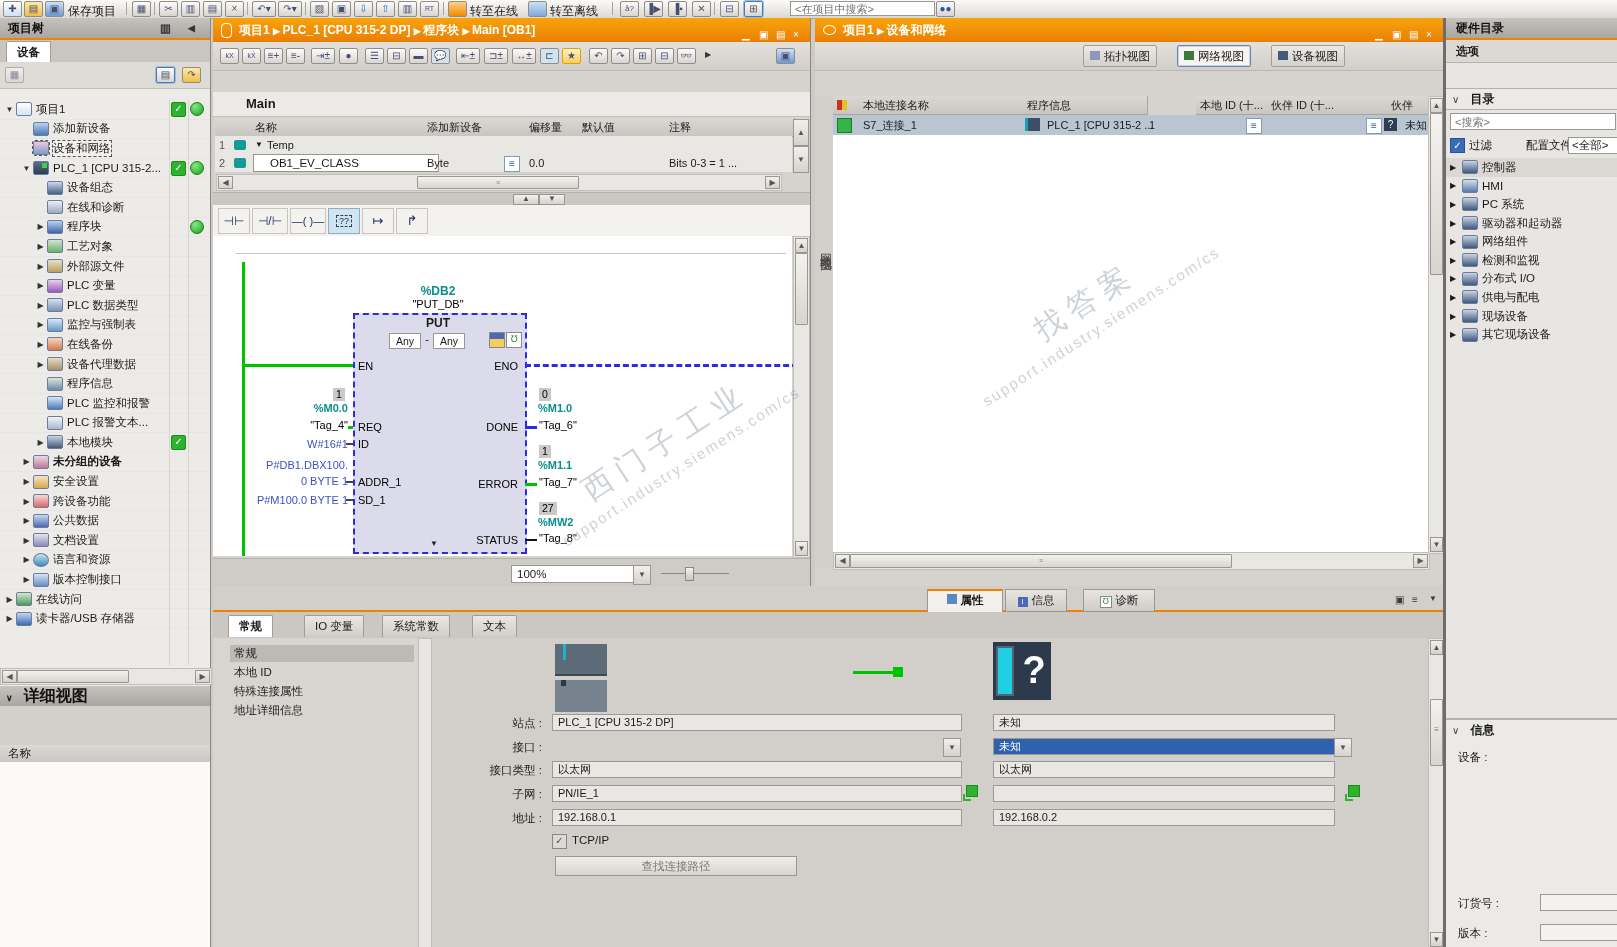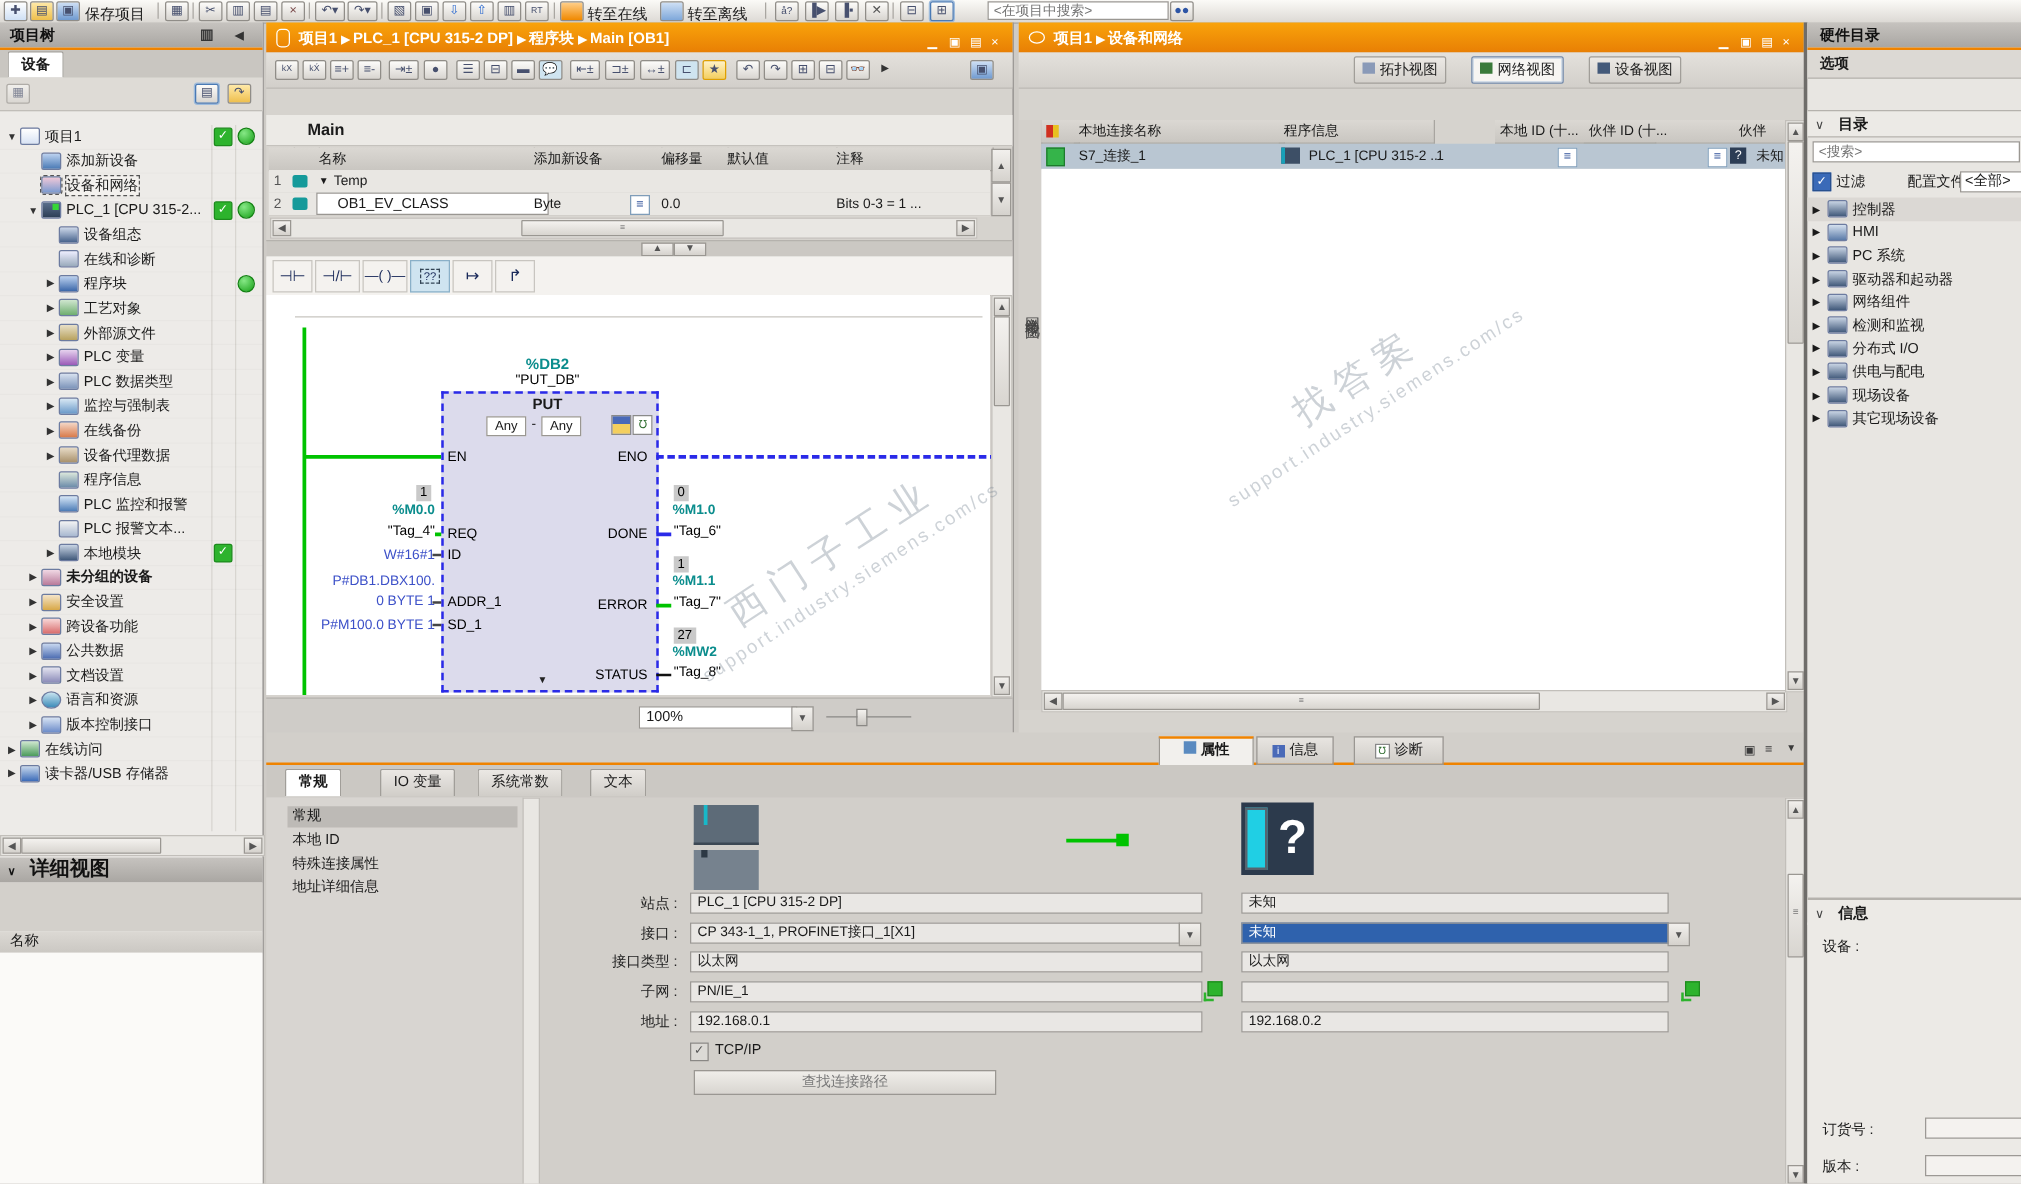--- a/index.html
+++ b/index.html
@@ -546,21 +546,20 @@
   <div class="abs" style="left:993px;top:642px;width:58px;height:58px;background:#2c3a4c;display:flex;">
     <i style="display:block;width:14px;height:46px;background:#20cfe4;border:2px solid #56646f;margin:4px 3px;font-style:normal;"></i>
     <i style="display:block;flex:1;color:#fff;font-size:38px;font-weight:bold;font-style:normal;text-align:center;line-height:56px;">?</i>
   </div>
 
   <div class="flabel" style="left:430px;top:715px;">站点 :</div>
   <div class="fbox" style="left:552px;top:714px;width:398px;">PLC_1 [CPU 315-2 DP]</div>
   <div class="fbox" style="left:993px;top:714px;width:330px;">未知</div>
 
   <div class="flabel" style="left:430px;top:739px;">接口 :</div>
-  <div class="fbox" style="left:552px;top:738px;width:380px;">CP 343-1_1, PROFINET接口_1[X1]</div>
   <span class="sbtn" style="left:943px;top:738px;width:16px;height:17px;line-height:17px;">▼</span>
   <div class="fbox blue" style="left:993px;top:738px;width:330px;">未知</div>
   <span class="sbtn" style="left:1334px;top:738px;width:16px;height:17px;line-height:17px;">▼</span>
 
   <div class="flabel" style="left:430px;top:762px;">接口类型 :</div>
   <div class="fbox" style="left:552px;top:761px;width:398px;">以太网</div>
   <div class="fbox" style="left:993px;top:761px;width:330px;">以太网</div>
 
   <div class="flabel" style="left:430px;top:786px;">子网 :</div>
   <div class="fbox" style="left:552px;top:785px;width:398px;">PN/IE_1</div>

